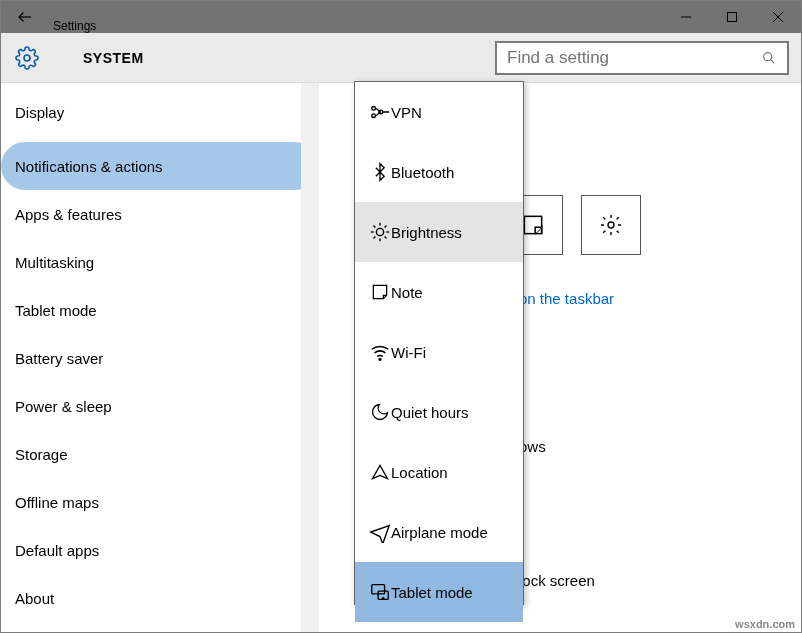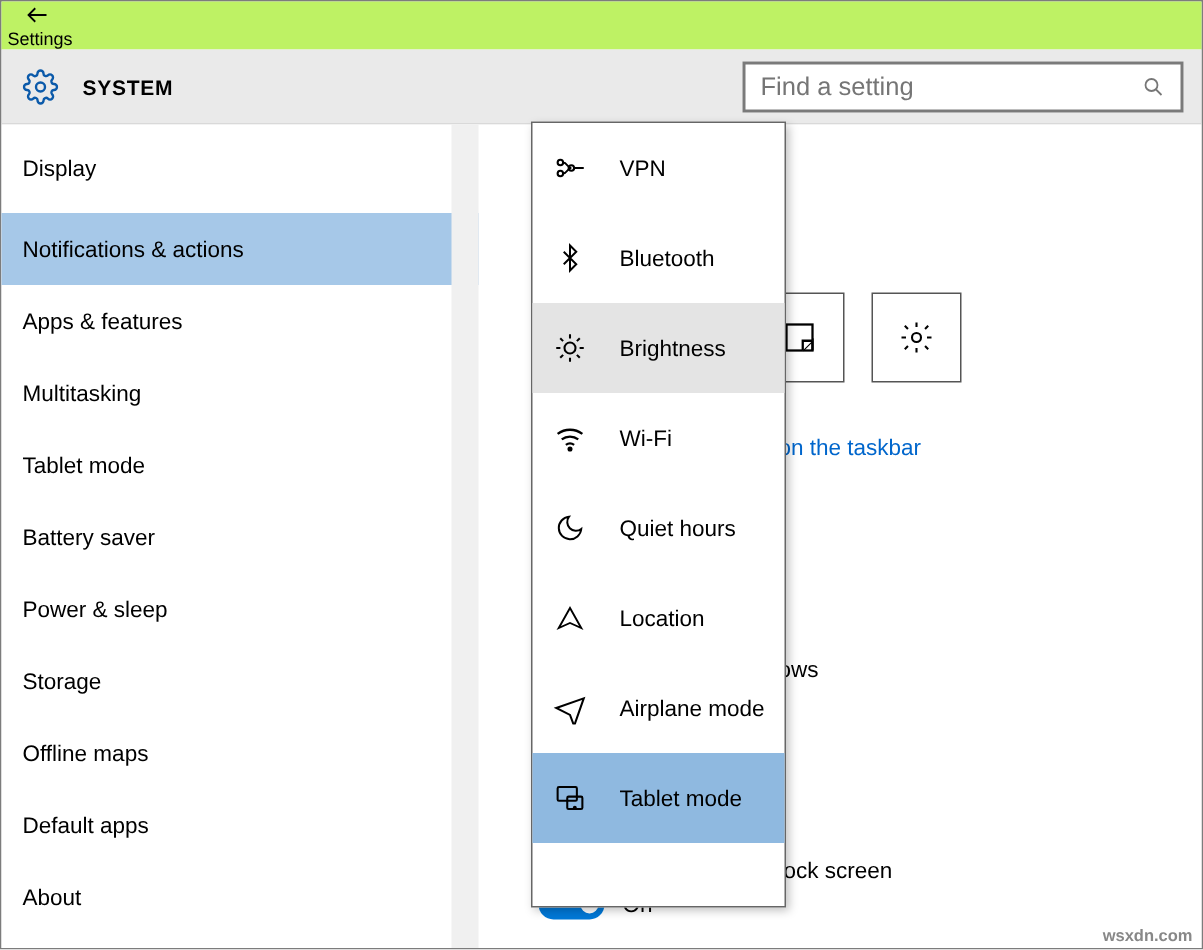--- a/index.html
+++ b/index.html
@@ -1,53 +1,53 @@
 <!DOCTYPE html>
 <html><head>
 <meta charset="utf-8">
 <style>
   * { box-sizing: border-box; margin: 0; padding: 0; font-family: "Segoe UI", Tahoma, sans-serif; }
   html, body { width: 802px; height: 633px; overflow: hidden; background: #fff; }
   .window { width: 802px; height: 633px; border: 1px solid #7c7c7c; display: flex; flex-direction: column; background: #fff; position: relative; }
 
-  .titlebar { height: 32px; display: flex; align-items: flex-start; background: #bef264; border-bottom: 0; flex-direction: column; }
+  .titlebar { height: 32px; display: flex; align-items: flex-end; background: #737373; border-bottom: 0; }
   .titlebar .back { width: 48px; display:flex; align-items:center; justify-content:center; height:100%; }
   .titlebar .title { flex: 1; font-size: 12px; padding-left: 4px; }
   .titlebar .winctl { display:flex; }
   .titlebar .winctl div { width: 46px; height: 32px; display:flex; align-items:center; justify-content:center; }
 
-  .header { height: 50px; background: #eaeaea; display:flex; align-items:center; padding: 0 12px; border-bottom: 1px solid #d9d9d9; }
+  .header { height: 50px; background: #eaeaea; display:flex; align-items:center; padding: 0 12px; border-bottom: 1px solid #d9d9d9; gap: 28px; }
   .header .gear { width: 28px; height: 28px; display:flex; align-items:center; justify-content:center; margin-right: 14px; }
   .header .hlabel { font-weight:600; font-size: 14px; letter-spacing:.5px; }
   .header .spacer { flex:1; }
   .searchbox { width: 294px; height: 34px; border:2px solid #7a7a7a; background:#fff; display:flex; align-items:center; padding:0 10px; }
   .searchbox input { border:0; outline:0; flex:1; font-size:17px; color:#666; background:transparent; }
   .searchbox .sicon { color:#777; }
 
   .body { flex:1; display:flex; min-height:0; background:#fff; }
 
   .sidebar { width:318px; border-right:0; position:relative; }
   .sidebar-scroll { position:absolute; right:0; top:0; width:18px; height:100%; background:#f0f0f0; }
   .sidebar-item { height:48px; display:flex; align-items:center; padding-left:14px; font-size:15px; color:#000; cursor:default; }
   .sidebar-item.first { height:59px; }
-  .sidebar-item.selected { background:#a6c8e8; }
+  .sidebar-item.selected { background:#a6c8e8;border-radius:24px; }
 
   .content { flex:1; position:relative; }
   .qa-row { position:absolute; top:112px; left:184px; display:flex; gap:18px; }
   .qa-tile { width:60px; height:60px; border:1px solid #555; display:flex; align-items:center; justify-content:center; }
   .link1 { position:absolute; top:207px; left:200px; color:#0066cc; font-size:15px; }
   .link2 { position:absolute; top:247px; left:168px; color:#0066cc; font-size:16px; }
   .txt1 { position:absolute; top:355px; left:200px; font-size:15px; }
   .txt2 { position:absolute; top:489px; left:200px; font-size:15px; }
   .toggle-row { position:absolute; top:510px; left:40px; display:flex; align-items:center; gap:12px; }
   .toggle { width:44px; height:20px; border-radius:10px; background:#0078d7; position:relative; }
   .toggle .knob { width:12px; height:12px; border-radius:6px; background:#fff; position:absolute; right:4px; top:4px; }
 
   .popup { position:absolute; left:353px; top:80px; width:170px; height:524px; background:#fff; border:1px solid #666; box-shadow:2px 2px 6px rgba(0,0,0,.25); z-index:10; }
-  .popup-item { height:60px; display:flex; align-items:center; gap:22px; padding-left:14px; font-size:15px; cursor:default; }
+  .popup-item { height:60px; display:flex; align-items:center; gap:0; padding-left:14px; font-size:15px; cursor:default; }
   .popup-item.hover { background:#e4e4e4; }
   .popup-item.sel { background:#8fb9e0; }
   .popup-item .pi { width:22px; display:flex; justify-content:center; }
 
   .watermark { position:absolute; bottom:2px; right:6px; font-size:11px; color:#888; z-index:20;font-weight:bold; }
 
   svg { display:block; }
 </style>
 </head>
 <body>
@@ -200,20 +200,29 @@
             <line x1="4.9" y1="4.9" x2="7" y2="7"></line>
             <line x1="17" y1="17" x2="19.1" y2="19.1"></line>
             <line x1="4.9" y1="19.1" x2="7" y2="17"></line>
             <line x1="17" y1="7" x2="19.1" y2="4.9"></line>
           </svg>
         </span>
       <span>Brightness</span>
     </div>
     <div class="popup-item">
       <span class="pi">
+          <svg width="20" height="20" viewBox="0 0 24 24" fill="none" stroke="#000" stroke-width="1.5">
+            <path d="M4 4h16v12l-4 4H4z"></path>
+            <path d="M16 20v-4h4"></path>
+          </svg>
+        </span>
+      <span>Note</span>
+    </div>
+    <div class="popup-item">
+      <span class="pi">
           <svg width="22" height="22" viewBox="0 0 24 24" fill="none" stroke="#000" stroke-width="1.7">
             <path d="M3 9a15 15 0 0 1 18 0"></path>
             <path d="M6 13a10 10 0 0 1 12 0"></path>
             <path d="M9 17a5 5 0 0 1 6 0"></path>
             <circle cx="12" cy="20" r="1" fill="#000"></circle>
           </svg>
         </span>
       <span>Wi-Fi</span>
     </div>
     <div class="popup-item">

